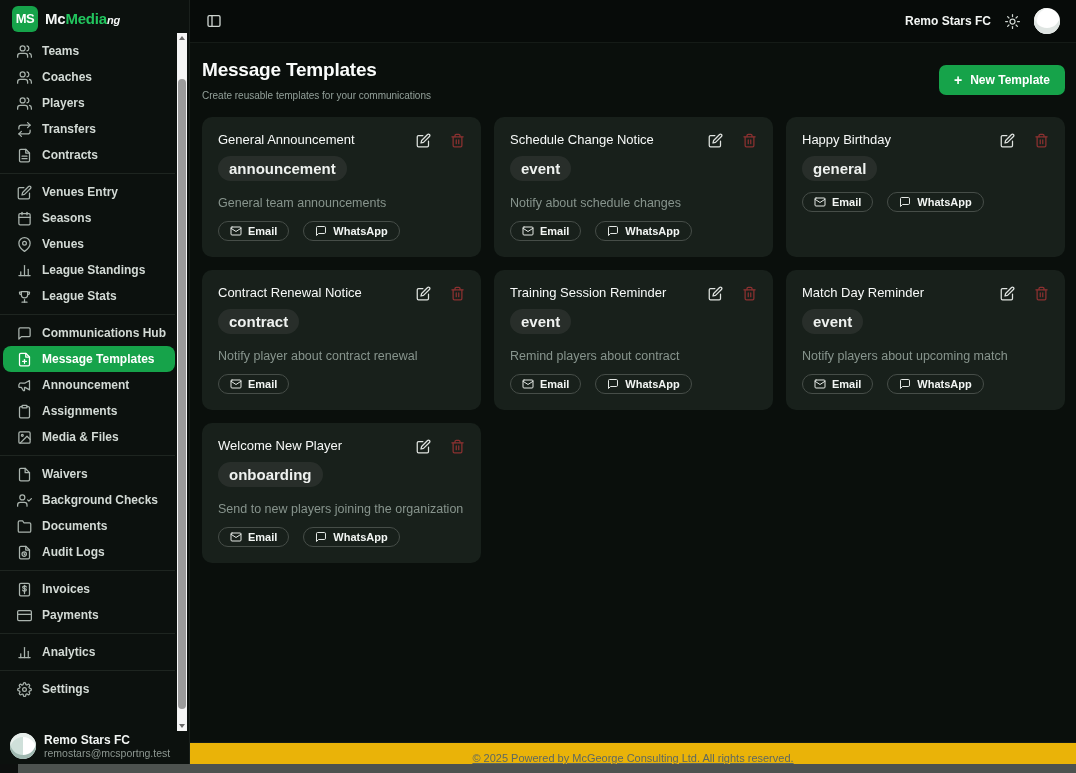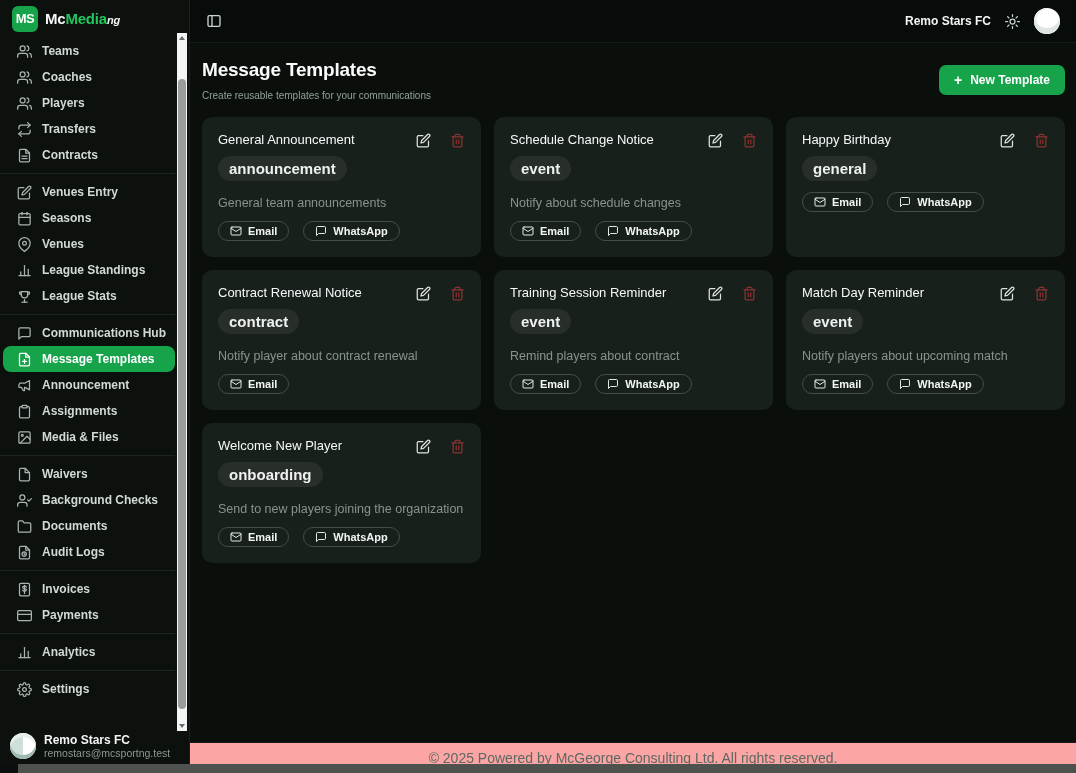--- a/index.html
+++ b/index.html
@@ -79,21 +79,21 @@
   .trash-ic { color:#8b3131; }
   .badge { display:inline-block; margin-top:8px; background:#282e2a; color:#eef1ef;
            font-size:15px; font-weight:700; padding:4px 11px; border-radius:999px; }
   .card-desc { margin-top:15px; font-size:12.5px; color:#87948d; }
   .chips { display:flex; gap:14px; margin-top:11px; }
   .chip { display:flex; align-items:center; gap:6px; border:1px solid #464d48; border-radius:999px;
           padding:3px 11px; font-size:11px; font-weight:800; color:#f2f5f3; cursor:default; }
   .chip .icon { width:12px; height:12px; color:#e4e8e5; }
 
   footer { height:31px; border-top:1px solid #151b17; display:flex; align-items:center;
-           justify-content:center; font-size:14px; color:#5d6861; background:#fca5a5; }
+           justify-content:center; font-size:11px; color:#5d6861; background:#eab308;text-decoration:underline; }
 
   
   .hscrollbar { position:absolute; left:0; bottom:0; width:1076px; height:9px; background:#101311; z-index:9; }
   .hcorner { position:absolute; left:0; top:0; width:18px; height:9px; background:#0d0f0e; }
   .hthumb { position:absolute; left:18px; top:0; right:0; height:9px; background:#4d524f; }
 
   .icon svg, .panel-toggle svg, .sun svg { width:100%; height:100%; fill:none; stroke:currentColor;
           stroke-width:2; stroke-linecap:round; stroke-linejoin:round; display:block; }
 </style>
 </head>

